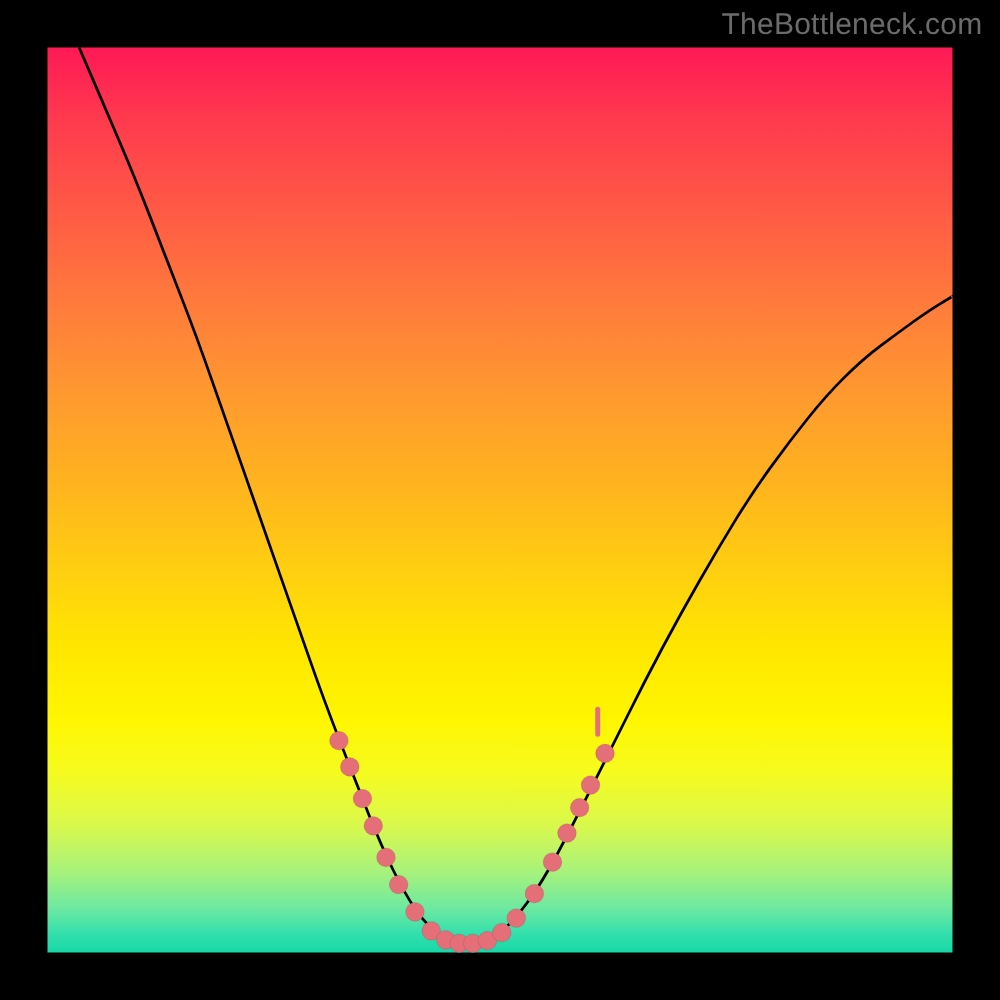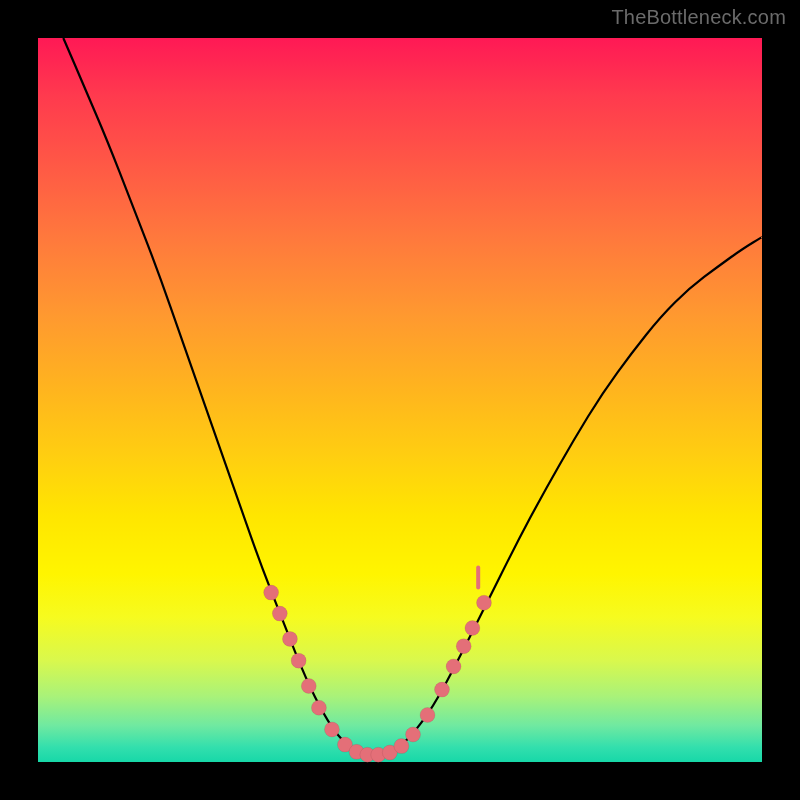--- a/index.html
+++ b/index.html
@@ -40,21 +40,21 @@
       #6fe9a1 95%,
       #32dfad 98%,
       #17d8a8 100%
     );
   }
   .watermark {
     position: absolute;
     top: 6px;
     right: 14px;
     color: #6b6b6b;
-    font-size: 20px;
+    font-size: 24px;
     font-weight: 500;
     letter-spacing: 0.2px;
   }
   svg.overlay {
     position: absolute;
     left: 38px;
     top: 38px;
     width: 724px;
     height: 724px;
     overflow: visible;

